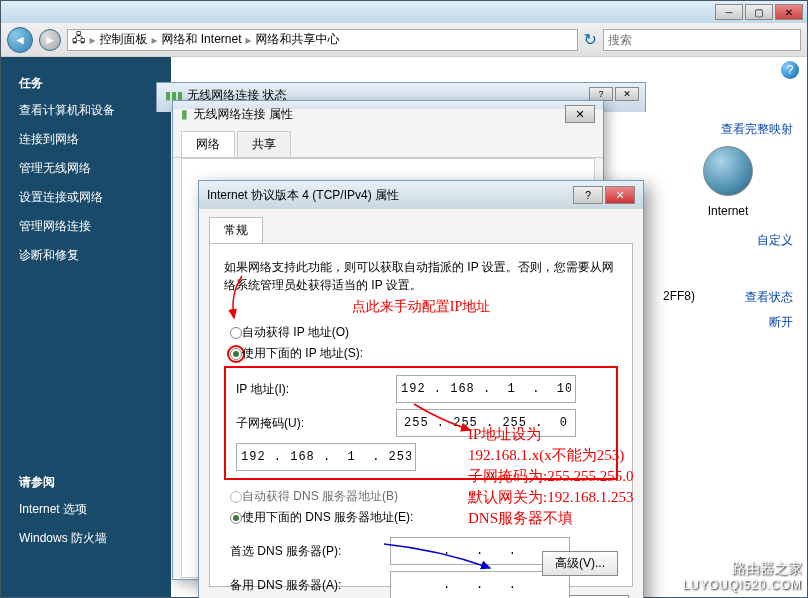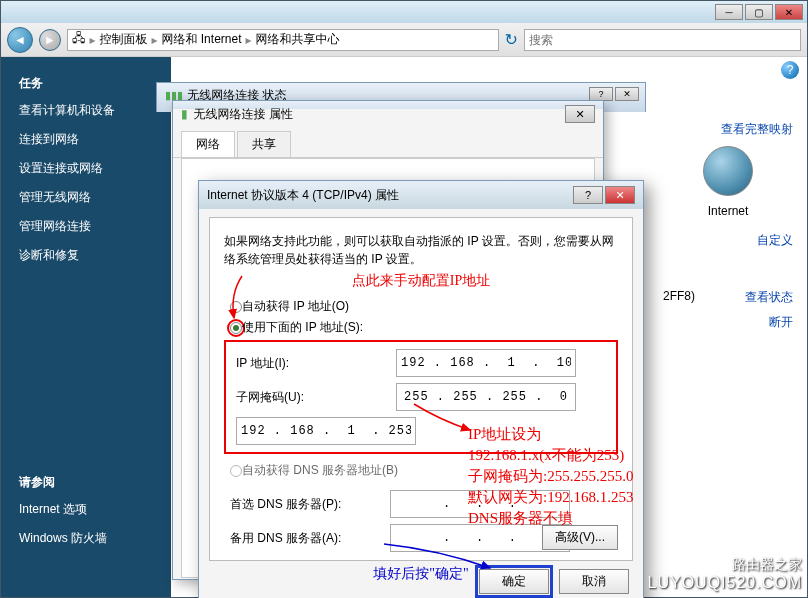--- a/index.html
+++ b/index.html
@@ -9,21 +9,21 @@
     .outer-window { position: absolute; top: 0; left: 0; right: 0; height: 598px; background: linear-gradient(180deg, #b8d8e8 0%, #7eb4d0 100%); border: 1px solid #456; }
     .outer-titlebar { height: 22px; background: linear-gradient(180deg, #e0eff8 0%, #c0d8e8 100%); display: flex; justify-content: flex-end; align-items: center; padding-right: 4px; gap: 2px; }
     .winbtn { width: 28px; height: 16px; border: 1px solid #888; background: linear-gradient(180deg, #eee, #ccc); font-size: 10px; display: flex; align-items: center; justify-content: center; cursor: pointer; }
     .winbtn.close { background: linear-gradient(180deg, #e88, #c44); }
     
     .navbar { height: 34px; background: linear-gradient(180deg, #f0f0f0 0%, #e0e0e0 100%); display: flex; align-items: center; padding: 0 6px; border-bottom: 1px solid #ccc; gap: 6px; }
     .navback, .navfwd { width: 26px; height: 26px; border-radius: 50%; background: radial-gradient(circle at 30% 30%, #8ac8e8, #3080b0); border: 1px solid #2a6a90; display: flex; align-items: center; justify-content: center; color: #fff; font-size: 12px; cursor: pointer; }
     .navfwd { width: 22px; height: 22px; background: radial-gradient(circle at 30% 30%, #ddd, #aaa); }
     .breadcrumb { flex: 1; height: 22px; background: #fff; border: 1px solid #aaa; display: flex; align-items: center; padding: 0 4px; font-size: 12px; gap: 4px; }
     .breadcrumb .sep { color: #888; }
-    .searchbox { width: 277px; height: 22px; background: #fff; border: 1px solid #aaa; font-size: 12px; padding: 0 4px; color: #888; }
+    .searchbox { width: 198px; height: 22px; background: #fff; border: 1px solid #aaa; font-size: 12px; padding: 0 4px; color: #888; }
     
     .contentarea { position: absolute; top: 56px; left: 0; right: 0; bottom: 0; display: flex; }
     .sidebar { width: 170px; background: #1a4a6a; padding: 14px 0; color: #fff; font-size: 12px; }
     .sidebar h4 { padding: 4px 18px; font-weight: bold; font-size: 12px; }
     .sidebar .item { padding: 6px 18px; cursor: pointer; }
     .sidebar .spacer { height: 200px; }
     
     .mainpane { flex: 1; background: #fff; position: relative; }
     .help-icon { position: absolute; top: 4px; right: 8px; width: 18px; height: 18px; border-radius: 50%; background: radial-gradient(circle at 30% 30%, #8cf, #06a); color: #fff; font-size: 12px; display: flex; align-items: center; justify-content: center; }
     .mainright { position: absolute; right: 14px; top: 50px; width: 130px; font-size: 12px; text-align: center; }
@@ -77,21 +77,21 @@
     
     .advbtn { position: absolute; right: 14px; bottom: 10px; padding: 3px 12px; border: 1px solid #888; background: linear-gradient(180deg, #fefefe, #e4e4e4); font-size: 12px; cursor: pointer; margin-top: 28px; }
     
     .ipv4-buttons { padding: 8px 14px; display: flex; justify-content: flex-end; gap: 10px; }
     .dlgbtn { padding: 3px 22px; border: 1px solid #888; background: linear-gradient(180deg, #fefefe, #e4e4e4); font-size: 12px; cursor: pointer; }
     .dlgbtn.ok { outline: 3px solid #2040d0; outline-offset: 1px; }
     
     .arrow-svg { position: absolute; pointer-events: none; }
     
     .watermark { position: absolute; right: 6px; bottom: 6px; color: #fff; font-size: 14px; text-align: right; text-shadow: 1px 1px 2px #000; font-family: SimHei, sans-serif; }
-    .watermark .sub { font-size: 16px; letter-spacing: 1px; }
+    .watermark .sub { font-size: 12px; letter-spacing: 1px; }
   </style>
 </head>
 <body>
 
 <div class="outer-window">
   <div class="outer-titlebar">
     <div class="winbtn">─</div>
     <div class="winbtn">▢</div>
     <div class="winbtn close">✕</div>
   </div>
@@ -109,22 +109,22 @@
     </div>
     <span style="color:#06a;">↻</span>
     <input class="searchbox" placeholder="搜索" style="">
   </div>
 
   <div class="contentarea">
     <div class="sidebar">
       <h4>任务</h4>
       <div class="item">查看计算机和设备</div>
       <div class="item">连接到网络</div>
+      <div class="item">管理无线网络</div>
       <div class="item">设置连接或网络</div>
-      <div class="item">管理无线网络</div>
       <div class="item">管理网络连接</div>
       <div class="item">诊断和修复</div>
       <div class="spacer"></div>
       <h4>请参阅</h4>
       <div class="item">Internet 选项</div>
       <div class="item">Windows 防火墙</div>
     </div>
     <div class="mainpane">
       <div class="help-icon">?</div>
       <div class="mainright">
@@ -173,20 +173,23 @@
 
 <div class="ipv4-window">
   <div class="ipv4-title">
     <span>Internet 协议版本 4 (TCP/IPv4) 属性</span>
     <div class="ipv4-titlebtns">
       <div class="tbtn">?</div>
       <div class="tbtn red">✕</div>
     </div>
   </div>
   <div class="ipv4-tabarea">
+    <div class="ipv4-tabs">
+      <div class="itab">常规</div>
+    </div>
     <div class="ipv4-panel">
       <div class="desc">如果网络支持此功能，则可以获取自动指派的 IP 设置。否则，您需要从网络系统管理员处获得适当的 IP 设置。</div>
       <div class="redannot">点此来手动配置IP地址</div>
 
       <div class="radio-row">
         <div class="radio"></div>
         <span>自动获得 IP 地址(O)</span>
       </div>
       <div class="radio-row highlighted">
         <div class="radio sel"></div>
@@ -203,20 +206,24 @@
           <input value="255 . 255 . 255 .  0" style="">
         </div>
         <div class="iprow">
           <input value="192 . 168 .  1  . 253" style="">
         </div>
       </div>
 
       <div class="radio-row" style="opacity:0.6;">
         <div class="radio"></div>
         <span>自动获得 DNS 服务器地址(B)</span>
+      </div>
+      <div class="radio-row">
+        <div class="radio sel"></div>
+        <span>使用下面的 DNS 服务器地址(E):</span>
       </div>
       <div class="ipbox normal">
         <div class="iprow">
           <label>首选 DNS 服务器(P):</label>
           <input value="  .   .   .  " style="">
         </div>
         <div class="iprow">
           <label>备用 DNS 服务器(A):</label>
           <input value="  .   .   .  " style="">
         </div>

